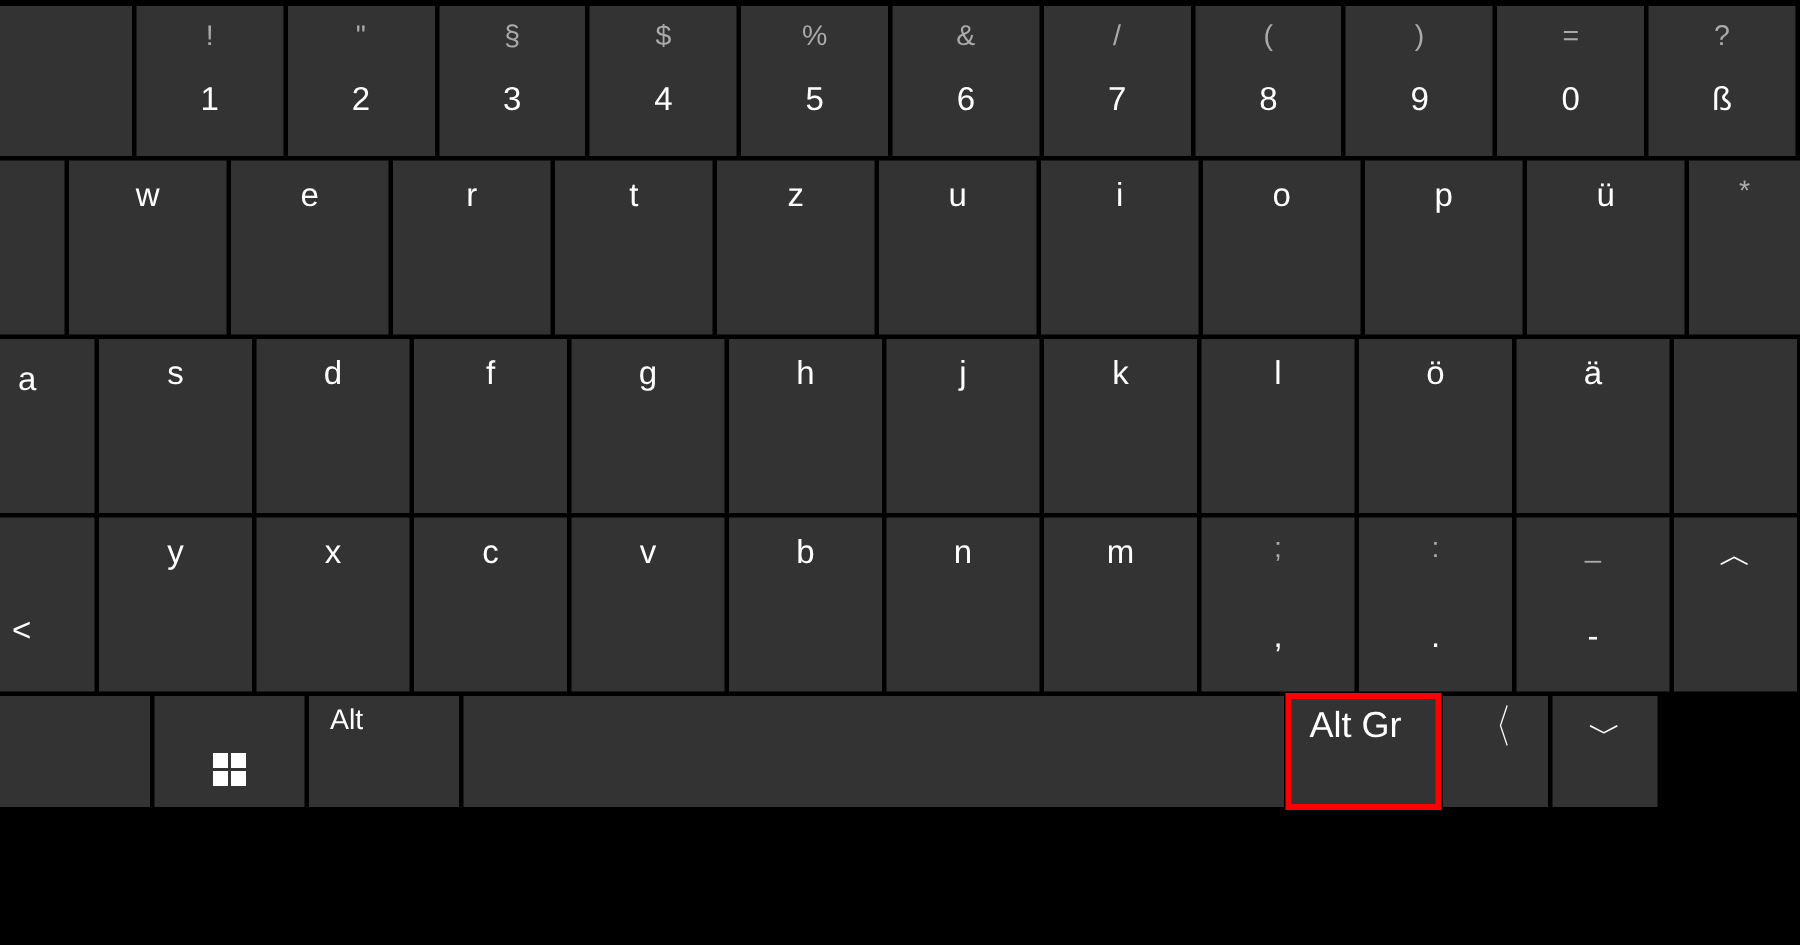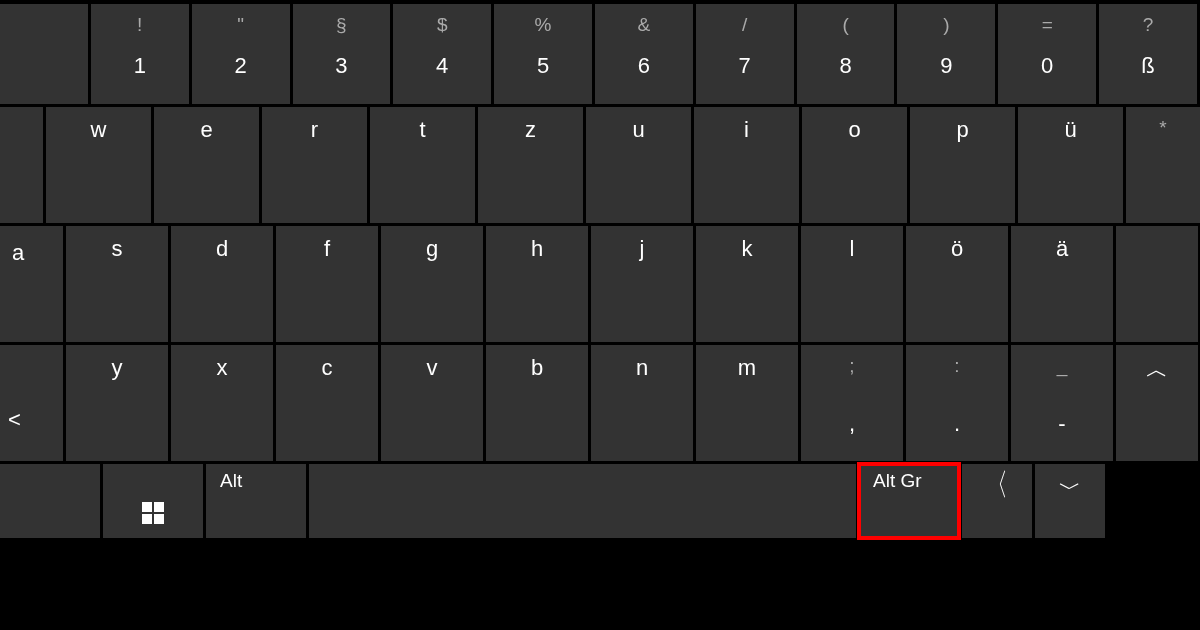--- a/index.html
+++ b/index.html
@@ -257,21 +257,21 @@
           <div></div>
           <div></div>
           <div></div>
       </div>
     </div>
     <div class="key" id="r5-alt" style="width: 100px;">
       <span class="main top-left" style="font-size:19px">Alt</span>
     </div>
     <div class="key" id="r5-space" style="width: 547px;"></div>
     <div class="key highlight" id="r5-altgr" style="width: 100px;">
-      <span class="main top-left" style="font-size:19px">Alt Gr</span>
+      <span class="main top-left" style="font-size:24px">Alt Gr</span>
     </div>
     <div class="key" id="r5-left" style="width: 70px;">
       <span class="main chev" style="position:absolute;top:10px;left:50%;transform:translateX(-50%) scaleY(1.4)">〈</span>
     </div>
     <div class="key" id="r5-down" style="width: 70px;">
       <span class="main chev" style="position:absolute;top:14px;left:50%;transform:translateX(-50%)">﹀</span>
     </div>
   </div>
 
 </div>

